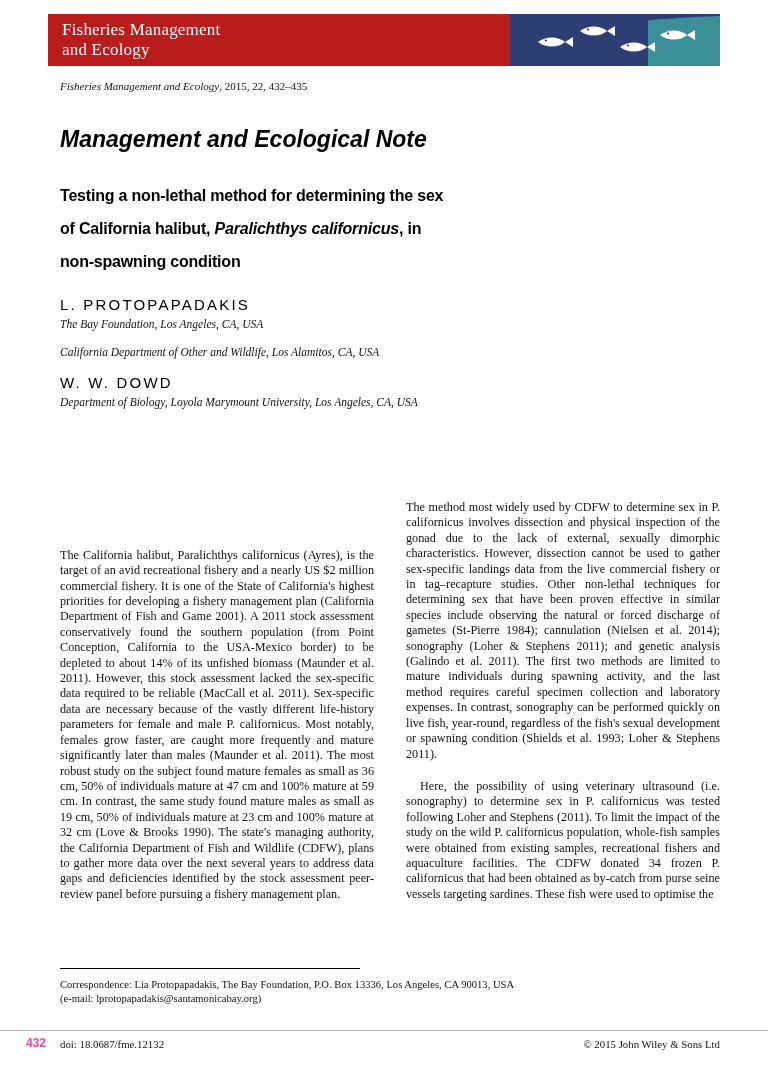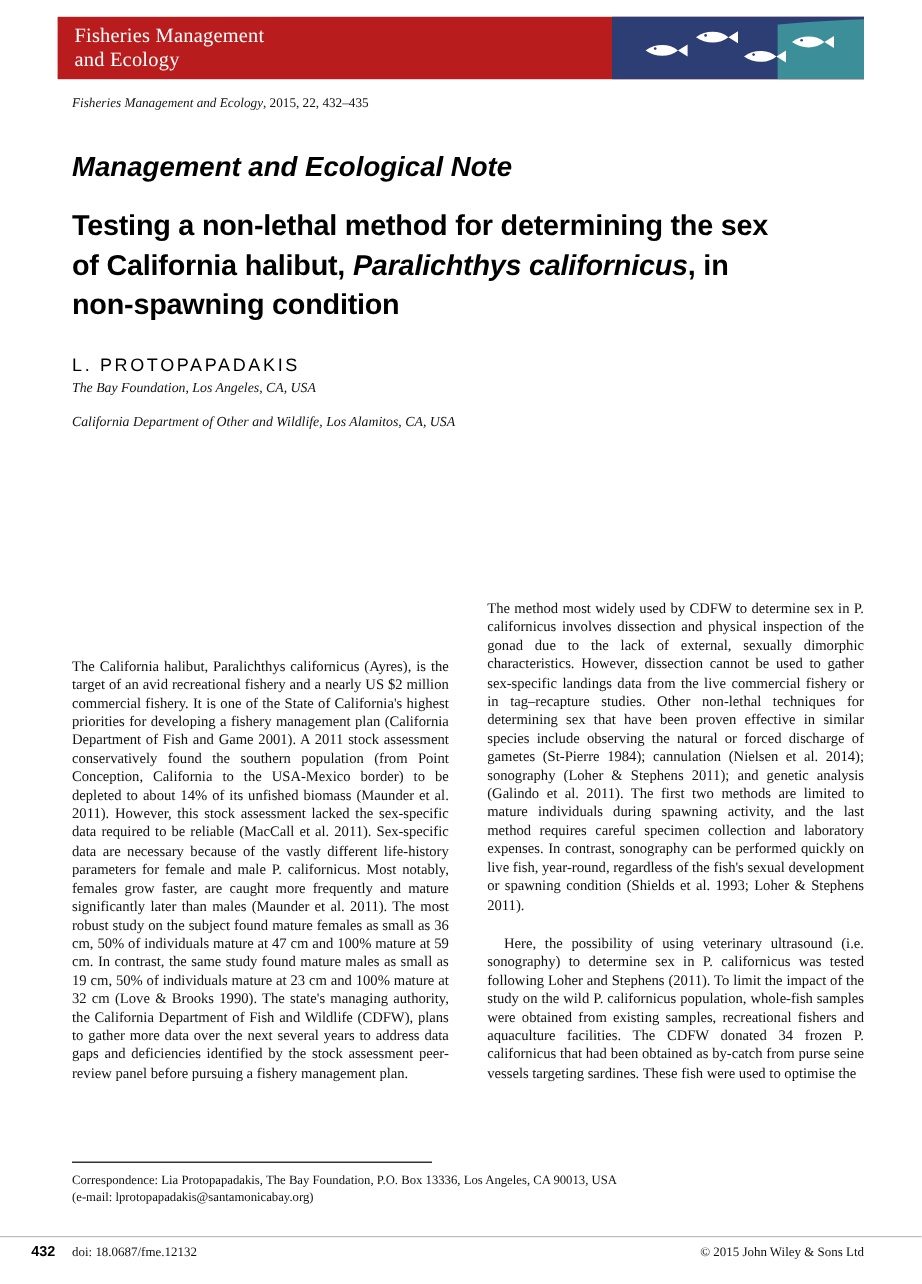--- a/index.html
+++ b/index.html
@@ -80,25 +80,25 @@
     top: 126px;
     font-family: "Liberation Sans", sans-serif;
     font-style: italic;
     font-weight: bold;
     font-size: 23px;
     color: #000;
   }
   .article-title {
     position: absolute;
     left: 60px;
-    top: 156px;
+    top: 168px;
     width: 660px;
     font-family: "Liberation Sans", sans-serif;
     font-weight: bold;
-    font-size: 24px;
+    font-size: 16px;
     line-height: 33px;
     letter-spacing: -0.2px;
   }
   .article-title i { font-style: italic; }
 
   
   .authors { position: absolute; left: 60px; top: 296px; width: 660px; }
   .author-block { margin-bottom: 16px; }
   .author-name {
     font-family: "Liberation Sans", sans-serif;
@@ -164,21 +164,21 @@
     height: 1px;
     background: #bbb;
   }
   .folio {
     position: absolute;
     left: 26px;
     top: 1036px;
     font-family: "Liberation Sans", sans-serif;
     font-weight: bold;
     font-size: 12px;
-    color: #000000;
+    color: #ec4899;
   }
   .doi {
     position: absolute;
     left: 60px;
     top: 1038px;
     font-family: "Liberation Serif", serif;
     font-size: 10.8px;
     color: #111;
   }
   .copyright {
@@ -232,20 +232,24 @@
   </h1>
 
   <div class="authors">
     <div class="author-block">
       <div class="author-name">L. PROTOPAPADAKIS</div>
       <div class="author-affil">The Bay Foundation, Los Angeles, CA, USA</div>
     </div>
     <div class="author-block">
       <div class="author-affil">California Department of Other and Wildlife, Los Alamitos, CA, USA</div>
     </div>
+    <div class="author-block">
+      <div class="author-name">W. W. DOWD</div>
+      <div class="author-affil">Department of Biology, Loyola Marymount University, Los Angeles, CA, USA</div>
+    </div>
   </div>
 
   <div class="columns">
     <div class="col">
       <p>The California halibut, Paralichthys californicus (Ayres), is the target of an avid recreational fishery and a nearly US $2 million commercial fishery. It is one of the State of California's highest priorities for developing a fishery management plan (California Department of Fish and Game 2001). A 2011 stock assessment conservatively found the southern population (from Point Conception, California to the USA-Mexico border) to be depleted to about 14% of its unfished biomass (Maunder et al. 2011). However, this stock assessment lacked the sex-specific data required to be reliable (MacCall et al. 2011). Sex-specific data are necessary because of the vastly different life-history parameters for female and male P. californicus. Most notably, females grow faster, are caught more frequently and mature significantly later than males (Maunder et al. 2011). The most robust study on the subject found mature females as small as 36 cm, 50% of individuals mature at 47 cm and 100% mature at 59 cm. In contrast, the same study found mature males as small as 19 cm, 50% of individuals mature at 23 cm and 100% mature at 32 cm (Love &amp; Brooks 1990). The state's managing authority, the California Department of Fish and Wildlife (CDFW), plans to gather more data over the next several years to address data gaps and deficiencies identified by the stock assessment peer-review panel before pursuing a fishery management plan.</p>
     </div>
     <div class="col">
       <p>The method most widely used by CDFW to determine sex in P. californicus involves dissection and physical inspection of the gonad due to the lack of external, sexually dimorphic characteristics. However, dissection cannot be used to gather sex-specific landings data from the live commercial fishery or in tag–recapture studies. Other non-lethal techniques for determining sex that have been proven effective in similar species include observing the natural or forced discharge of gametes (St-Pierre 1984); cannulation (Nielsen et al. 2014); sonography (Loher &amp; Stephens 2011); and genetic analysis (Galindo et al. 2011). The first two methods are limited to mature individuals during spawning activity, and the last method requires careful specimen collection and laboratory expenses. In contrast, sonography can be performed quickly on live fish, year-round, regardless of the fish's sexual development or spawning condition (Shields et al. 1993; Loher &amp; Stephens 2011).</p>
       <p>Here, the possibility of using veterinary ultrasound (i.e. sonography) to determine sex in P. californicus was tested following Loher and Stephens (2011). To limit the impact of the study on the wild P. californicus population, whole-fish samples were obtained from existing samples, recreational fishers and aquaculture facilities. The CDFW donated 34 frozen P. californicus that had been obtained as by-catch from purse seine vessels targeting sardines. These fish were used to optimise the</p>
     </div>

